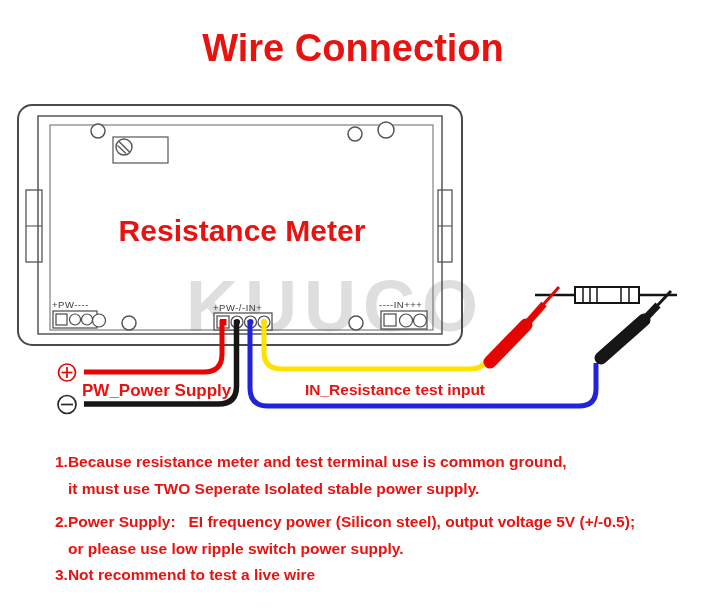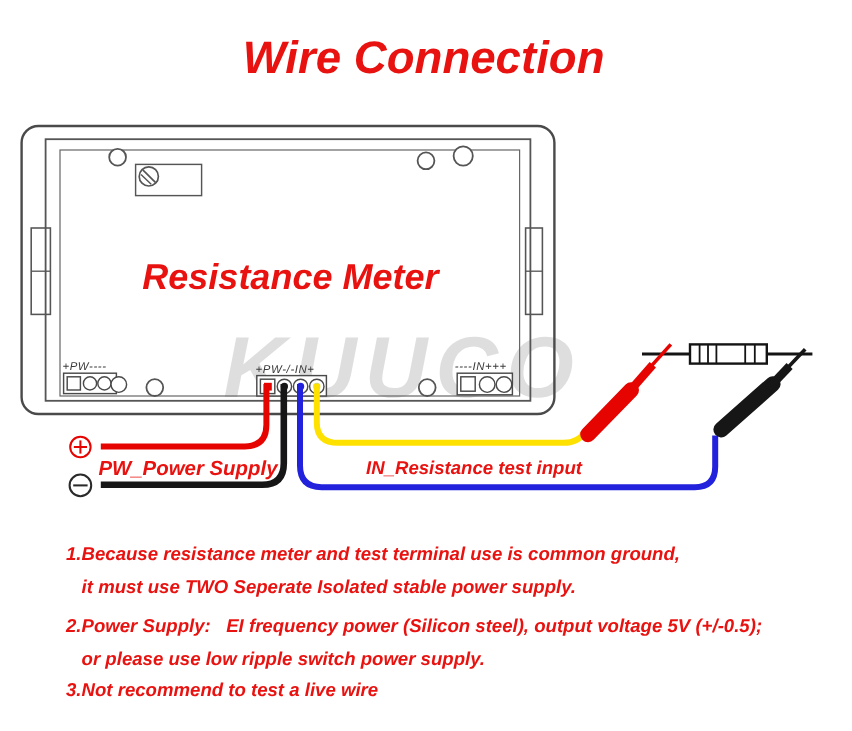--- a/index.html
+++ b/index.html
@@ -1,17 +1,17 @@
 <!DOCTYPE html>
 <html><head>
 <meta charset="utf-8">
 <style>
   html,body{margin:0;padding:0;background:#ffffff;}
   .stage{position:relative;width:710px;height:609px;background:#ffffff;
-         font-family:"Liberation Sans",sans-serif;overflow:hidden;font-style:italic;}
+         font-family:"Liberation Sans",sans-serif;overflow:hidden;}
   svg{position:absolute;left:0;top:0;}
   text{font-family:"Liberation Sans",sans-serif;}
   .title-text{font-size:38px;font-weight:bold;}
   .device-label{font-size:30px;font-weight:bold;}
   .wire-label-lg{font-size:17px;font-weight:bold;}
   .wire-label-sm{font-size:15.5px;font-weight:bold;}
   .terminal-label{font-size:9.5px;fill:#3a3a3a;letter-spacing:0.5px;}
   .note-line{font-size:15.5px;font-weight:bold;white-space:pre;}
   .watermark{font-size:72px;font-weight:bold;letter-spacing:7px;opacity:0.85;}
 </style>

